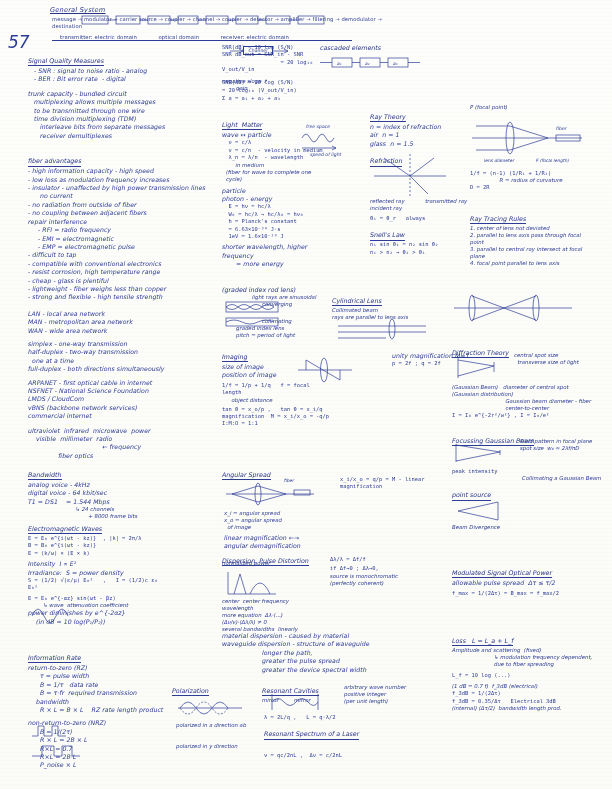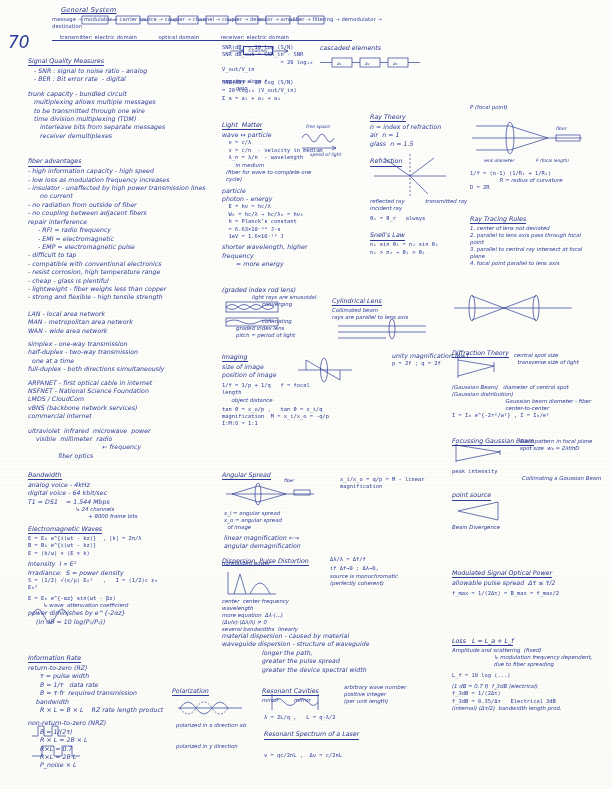--- a/index.html
+++ b/index.html
@@ -42,21 +42,20 @@
     letter-spacing:0.05px;
   }
   .title{
     font-size:6.6px;
     font-style:italic;
     text-decoration:underline;
     color:#27348a;
     line-height:9px;
     letter-spacing:0.2px;
     white-space:pre-wrap;
-    margin-left:11px;
   }
   .sub{
     font-size:6.3px;
     font-style:italic;
     color:#27348a;
     line-height:8.4px;
     white-space:pre-wrap;
   }
   .tiny{
     font-size:5.4px;
@@ -125,21 +124,21 @@
       <line x1="56" y1="8" x2="64" y2="8"></line>
       <line x1="88" y1="8" x2="96" y2="8"></line>
       <line x1="118" y1="8" x2="126" y2="8"></line>
       <line x1="146" y1="8" x2="154" y2="8"></line>
       <line x1="176" y1="8" x2="184" y2="8"></line>
       <line x1="206" y1="8" x2="214" y2="8"></line>
       <line x1="238" y1="8" x2="246" y2="8"></line>
     </g>
   </svg>
 
-  <div class="blk bigmark" style="left:8px;top:32px;">70</div>
+  <div class="blk bigmark" style="left:8px;top:32px;">57</div>
 
   <div class="col" style="left:28px;top:46px;width:180px;">
 
     <div class="blk" style="position:relative;margin-top:2px;">
       <div class="sub ul" style="display:inline-block;">Signal Quality Measures</div>
       <div class="hand" style="padding-left:6px;">- SNR : signal to noise ratio - analog</div>
       <div class="hand" style="padding-left:6px;">- BER : Bit error rate  - digital</div>
     </div>
 
     <div class="blk" style="position:relative;margin-top:6px;">

